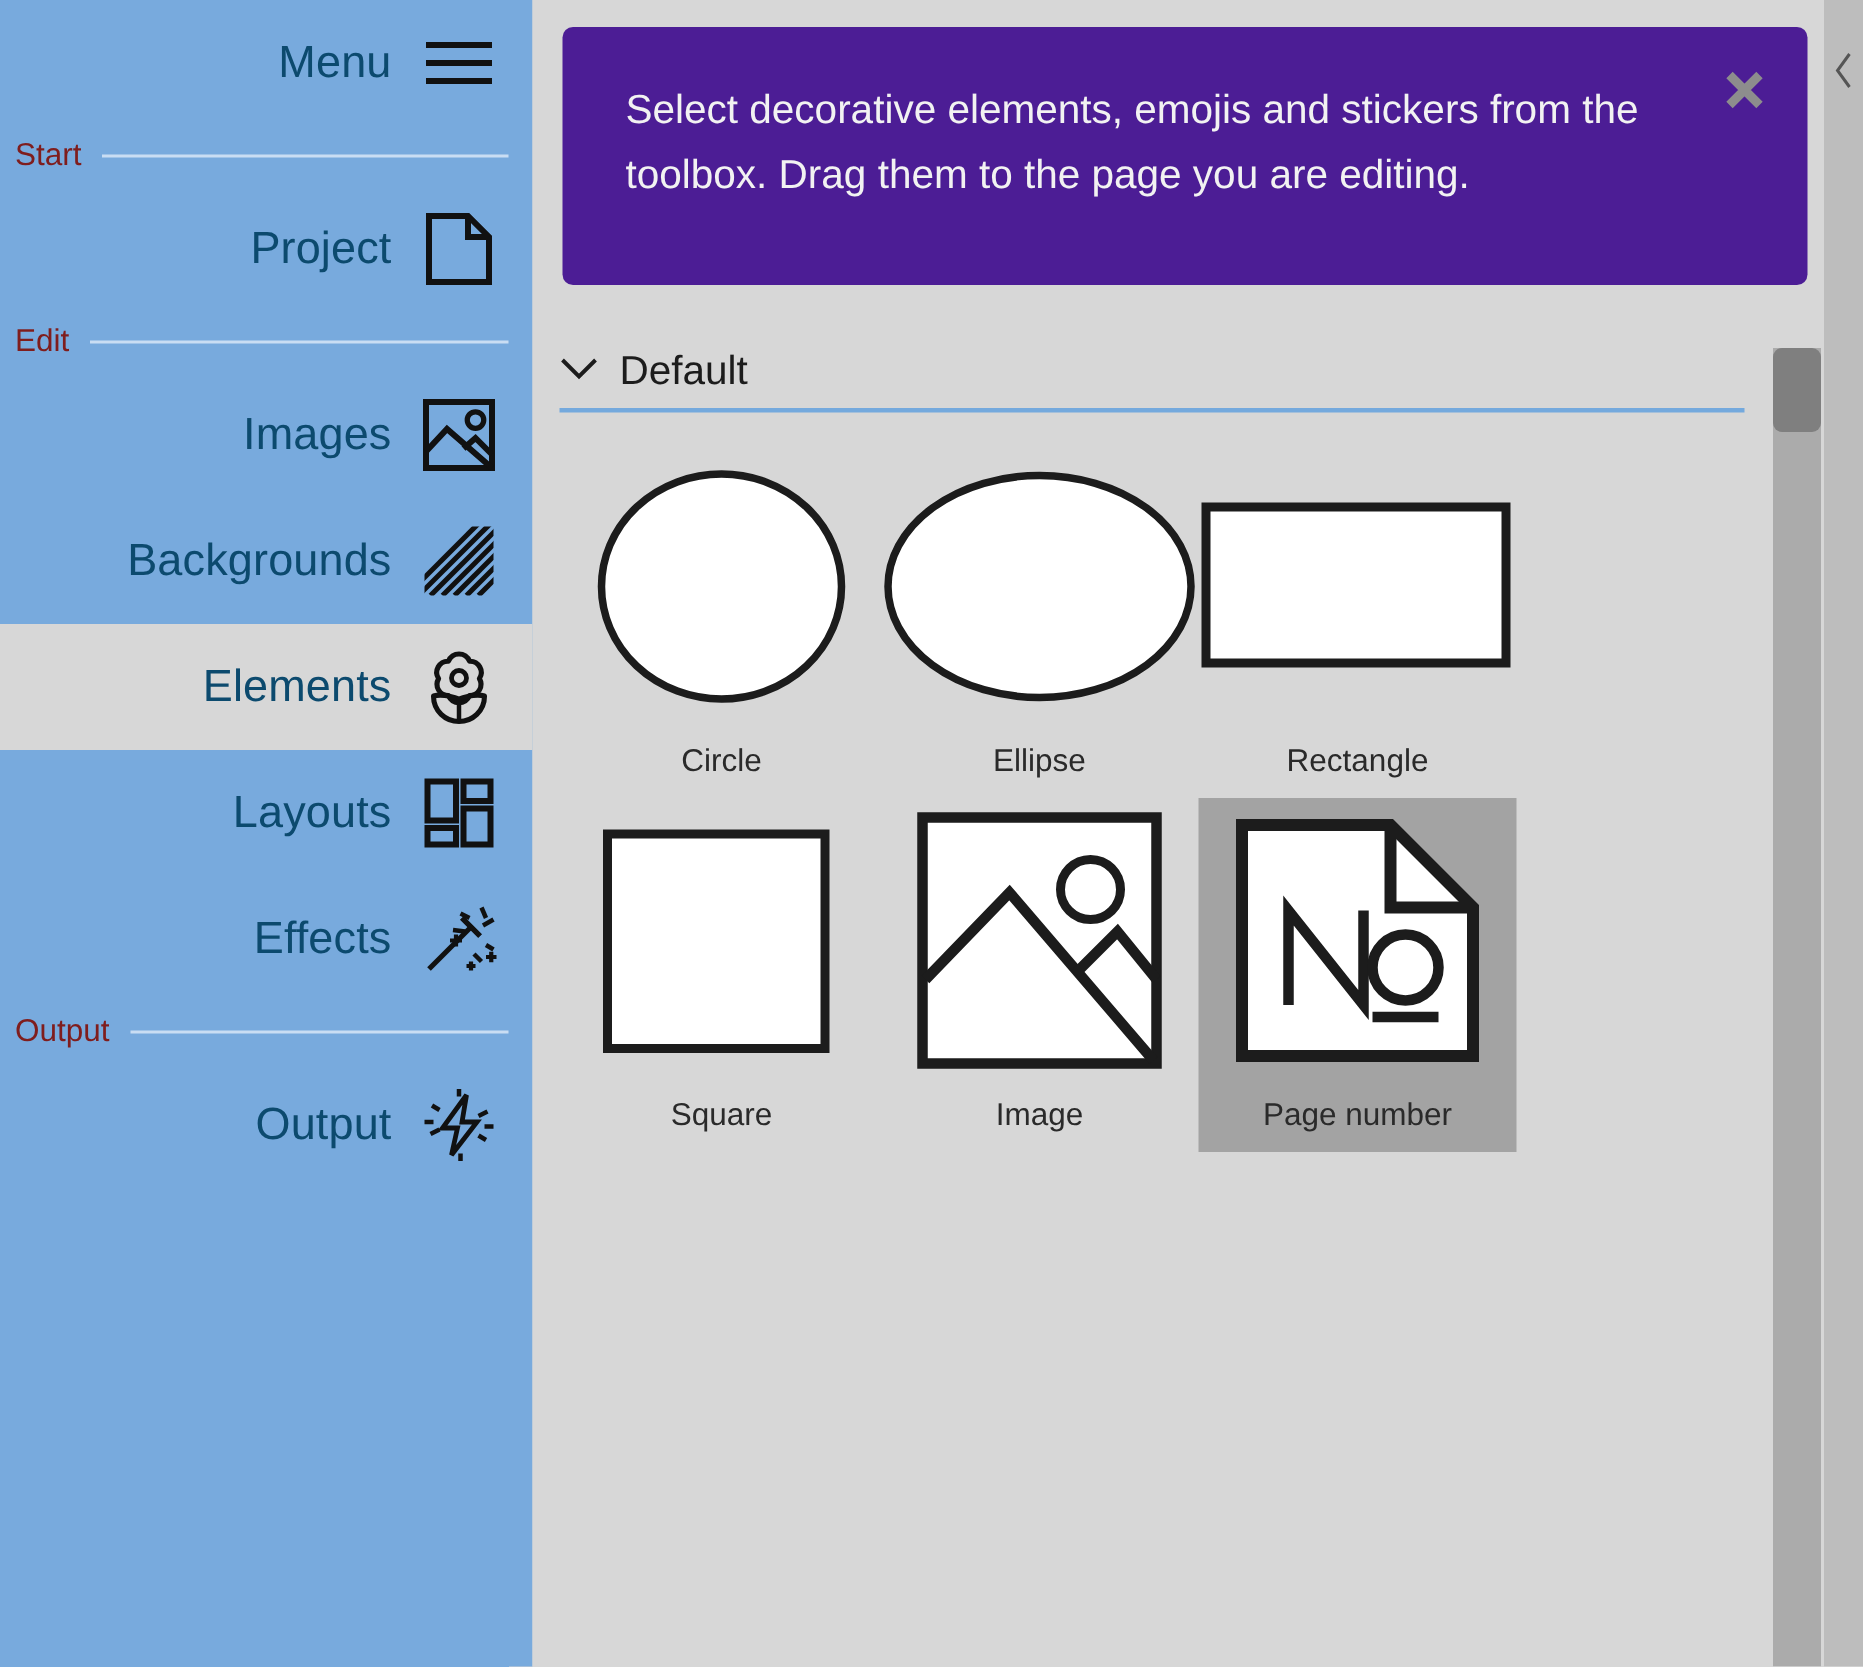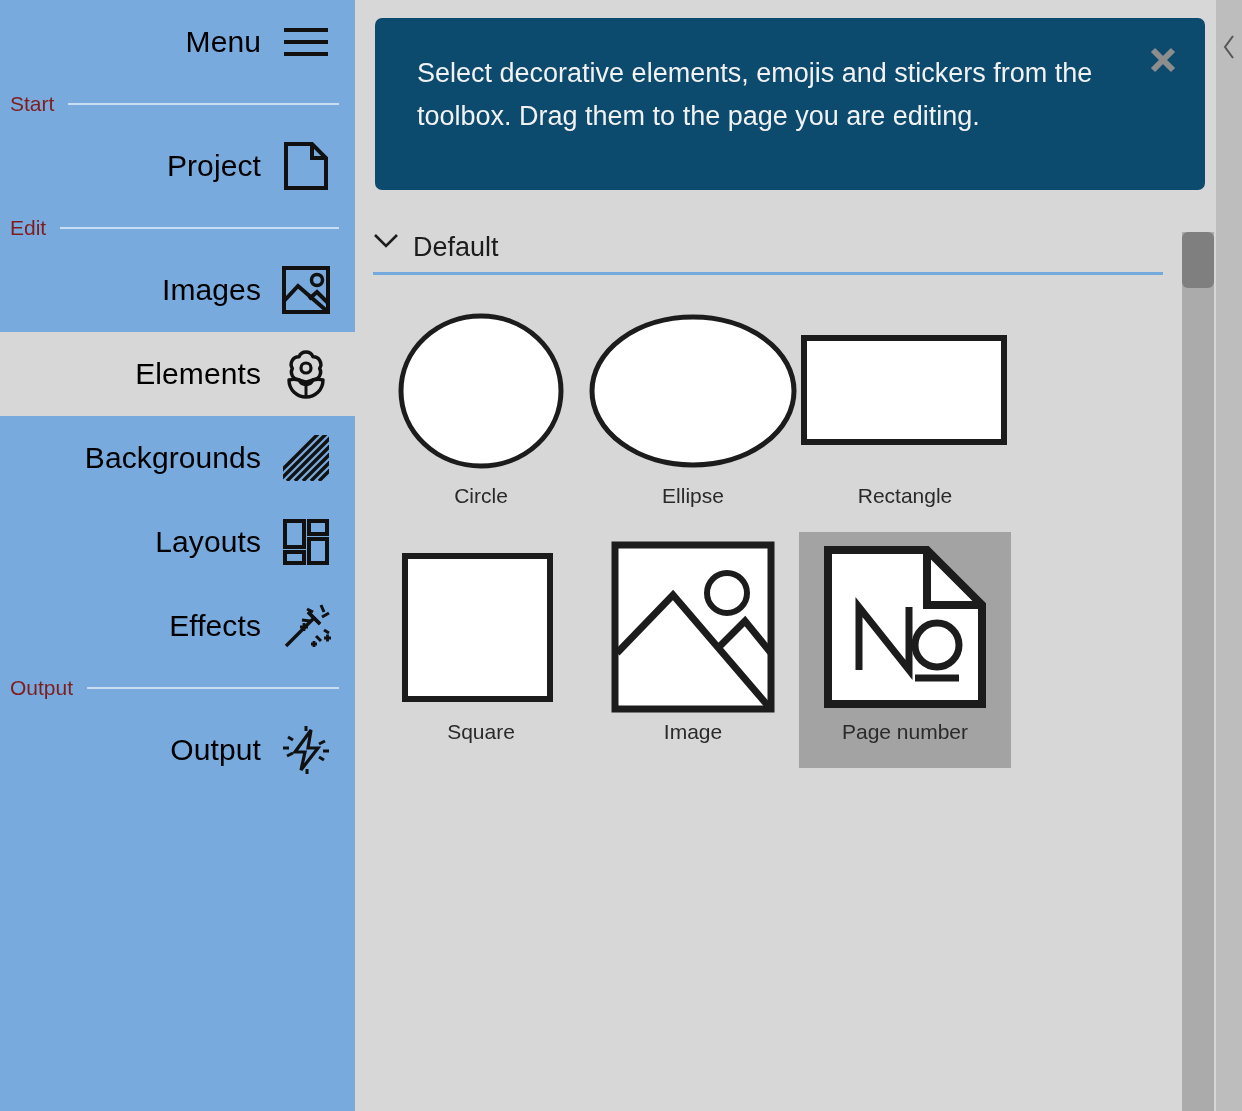--- a/index.html
+++ b/index.html
@@ -33,21 +33,21 @@
     display: flex;
     align-items: center;
     justify-content: flex-end;
     height: 84px;
     padding-right: 22px;
     box-sizing: border-box;
     gap: 18px;
   }
   .nav-row .nav-label {
     font-size: 30px;
-    color: #000000;
+    color: #0c4a6e;
     font-weight: 400;
     letter-spacing: 0.1px;
   }
   .nav-row .nav-icon {
     width: 54px;
     height: 54px;
     display: flex;
     align-items: center;
     justify-content: center;
     flex: 0 0 54px;
@@ -82,21 +82,21 @@
     height: 1111px;
     overflow: hidden;
   }
 
   #tooltip {
     position: absolute;
     left: 20px;
     top: 18px;
     width: 830px;
     min-height: 172px;
-    background: #0c4a6e;
+    background: #4c1d95;
     border-radius: 7px;
     box-sizing: border-box;
     padding: 34px 80px 30px 42px;
   }
   #tooltip .tip-text {
     color: #f2f2f2;
     font-size: 27px;
     line-height: 43px;
     font-weight: 400;
   }
@@ -113,20 +113,21 @@
   }
 
   #group-header {
     position: absolute;
     left: 18px;
     top: 232px;
     width: 790px;
   }
   #group-header .gh-row {
     display: flex;
+    align-items: center;
     gap: 14px;
     padding-bottom: 9px;
   }
   #group-header .gh-label {
     font-size: 27px;
     color: #1c1c1c;
   }
   #group-header .gh-underline {
     height: 3px;
     background: #74a9dd;
@@ -159,21 +160,21 @@
     height: 170px;
     width: 100%;
     display: flex;
     align-items: center;
     justify-content: center;
   }
   .tile .tile-label {
     font-size: 21px;
     color: #2a2a2a;
     text-align: center;
-    margin-top: 8px;
+    margin-top: 20px;
   }
 
   
   #scrollbar {
     position: absolute;
     right: 28px;
     top: 232px;
     width: 32px;
     height: 879px;
     background: #ababab;
@@ -241,32 +242,20 @@
     </div>
 
     <div class="nav-row">
       <span class="nav-label">Images</span>
       <span class="nav-icon">
         <svg width="50" height="50" viewBox="0 0 50 50" aria-hidden="true">
           <rect x="3" y="3" width="44" height="44" fill="none" stroke="#111" stroke-width="4"></rect>
           <circle cx="36" cy="15" r="5.5" fill="none" stroke="#111" stroke-width="3.5"></circle>
           <path d="M3 36 L17 21 L47 47" fill="none" stroke="#111" stroke-width="4" stroke-linejoin="miter"></path>
           <path d="M28 34 L36 27 L47 38" fill="none" stroke="#111" stroke-width="4" stroke-linejoin="miter"></path>
-        </svg>
-      </span>
-    </div>
-
-    <div class="nav-row selected">
-      <span class="nav-label">Elements</span>
-      <span class="nav-icon">
-        <svg width="52" height="52" viewBox="0 0 52 52" aria-hidden="true">
-          <path d="M26 4 a7.5 7.5 0 0 1 7 4.8 a7.5 7.5 0 0 1 6.6 11.6 a7.5 7.5 0 0 1 -6.6 11.3 a7.5 7.5 0 0 1 -14 0 a7.5 7.5 0 0 1 -6.6 -11.3 a7.5 7.5 0 0 1 6.6 -11.6 a7.5 7.5 0 0 1 7 -4.8 Z" fill="none" stroke="#111" stroke-width="3.4" stroke-linejoin="round"></path>
-          <circle cx="26" cy="20" r="5" fill="none" stroke="#111" stroke-width="3.2"></circle>
-          <path d="M26 34 C26 34 16 30 9 32 C9 42 17 49 26 49 C35 49 43 42 43 32 C36 30 26 34 26 34 Z" fill="none" stroke="#111" stroke-width="3.4" stroke-linejoin="round"></path>
-          <path d="M26 34 L26 49" fill="none" stroke="#111" stroke-width="3"></path>
         </svg>
       </span>
     </div>
 
     <div class="nav-row">
       <span class="nav-label">Backgrounds</span>
       <span class="nav-icon">
         <svg width="50" height="50" viewBox="0 0 50 50" aria-hidden="true">
           <defs>
             <clipPath id="hatchclip">
@@ -275,20 +264,32 @@
           </defs>
           <g clip-path="url(#hatchclip)" stroke="#111" stroke-width="3.4">
             <line x1="-10" y1="48" x2="48" y2="-10"></line>
             <line x1="-2" y1="48" x2="56" y2="-10"></line>
             <line x1="6" y1="48" x2="64" y2="-10"></line>
             <line x1="14" y1="48" x2="72" y2="-10"></line>
             <line x1="22" y1="48" x2="80" y2="-10"></line>
             <line x1="30" y1="48" x2="88" y2="-10"></line>
             <line x1="38" y1="48" x2="96" y2="-10"></line>
           </g>
+        </svg>
+      </span>
+    </div>
+
+    <div class="nav-row selected">
+      <span class="nav-label">Elements</span>
+      <span class="nav-icon">
+        <svg width="52" height="52" viewBox="0 0 52 52" aria-hidden="true">
+          <path d="M26 4 a7.5 7.5 0 0 1 7 4.8 a7.5 7.5 0 0 1 6.6 11.6 a7.5 7.5 0 0 1 -6.6 11.3 a7.5 7.5 0 0 1 -14 0 a7.5 7.5 0 0 1 -6.6 -11.3 a7.5 7.5 0 0 1 6.6 -11.6 a7.5 7.5 0 0 1 7 -4.8 Z" fill="none" stroke="#111" stroke-width="3.4" stroke-linejoin="round"></path>
+          <circle cx="26" cy="20" r="5" fill="none" stroke="#111" stroke-width="3.2"></circle>
+          <path d="M26 34 C26 34 16 30 9 32 C9 42 17 49 26 49 C35 49 43 42 43 32 C36 30 26 34 26 34 Z" fill="none" stroke="#111" stroke-width="3.4" stroke-linejoin="round"></path>
+          <path d="M26 34 L26 49" fill="none" stroke="#111" stroke-width="3"></path>
         </svg>
       </span>
     </div>
 
     <div class="nav-row">
       <span class="nav-label">Layouts</span>
       <span class="nav-icon">
         <svg width="50" height="50" viewBox="0 0 50 50" aria-hidden="true">
           <rect x="4" y="4" width="19" height="26" fill="none" stroke="#111" stroke-width="4"></rect>
           <rect x="28" y="4" width="18" height="13" fill="none" stroke="#111" stroke-width="4"></rect>

